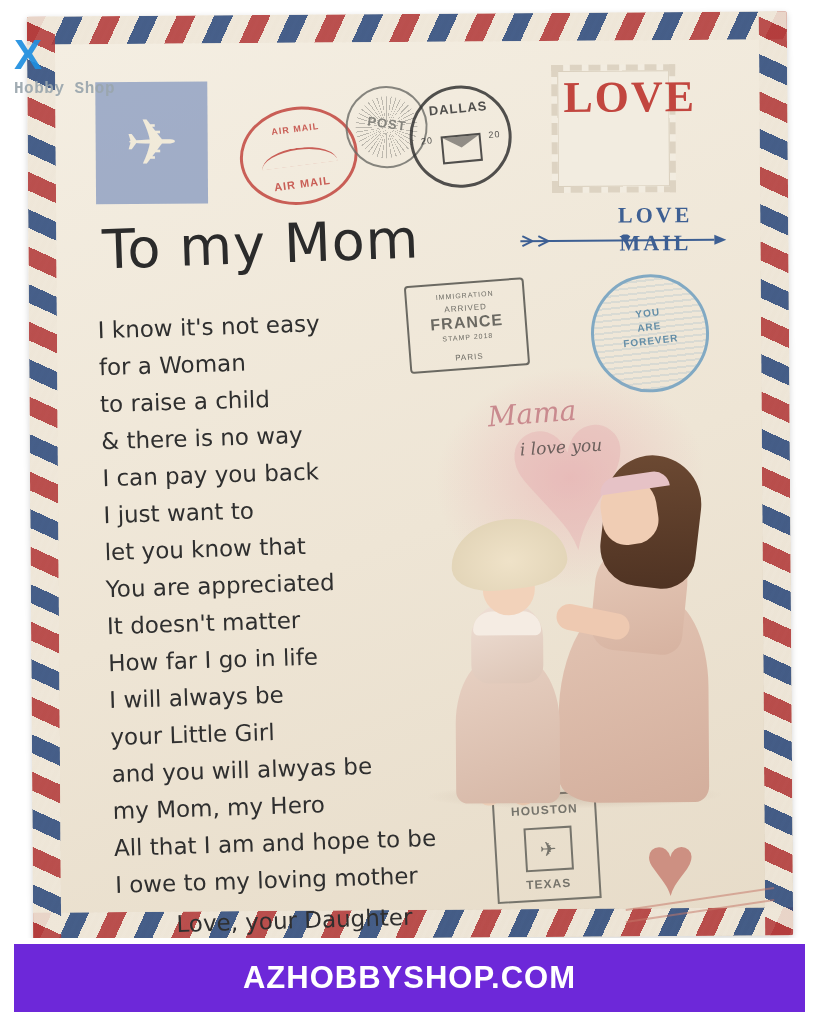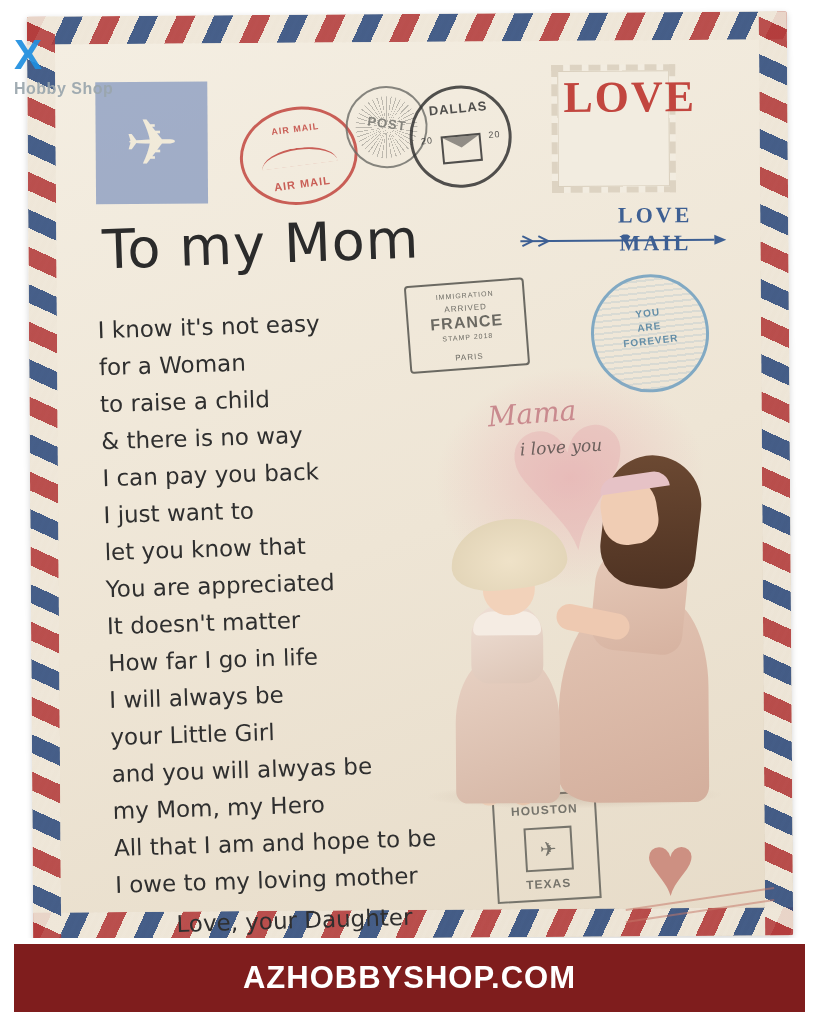--- a/index.html
+++ b/index.html
@@ -440,34 +440,34 @@
   }
   #watermark .wm-mark {
     font-family: "Liberation Sans", sans-serif;
     font-weight: bold;
     font-size: 42px;
     color: #1f8fe0;
     line-height: 1;
     letter-spacing: -2px;
   }
   #watermark .wm-text {
-    font-family: Liberation Sans, sans-serif;
+    font-family: Liberation Mono, monospace;
     font-weight: bold;
     font-size: 16px;
     color: #9aa6ad;
     letter-spacing: .5px;
     margin-top: 4px;
   }
 
   
   #footer-bar {
     position: absolute;
     left: 14px; bottom: 12px;
     width: 791px; height: 68px;
-    background: #7f1d1d;
+    background: #6d28d9;
     display: flex;
     align-items: center;
     justify-content: center;
   }
   #footer-bar .site {
     color: #ffffff;
     font-family: "Liberation Sans", sans-serif;
     font-weight: bold;
     font-size: 31px;
     letter-spacing: 1px;

